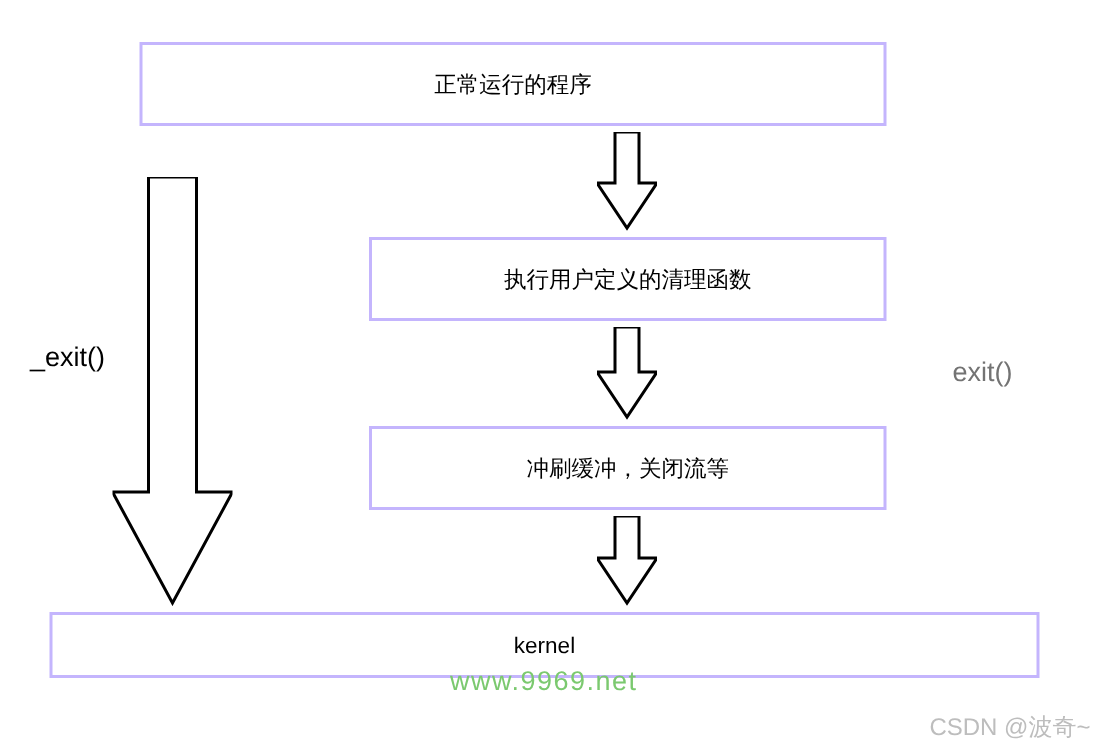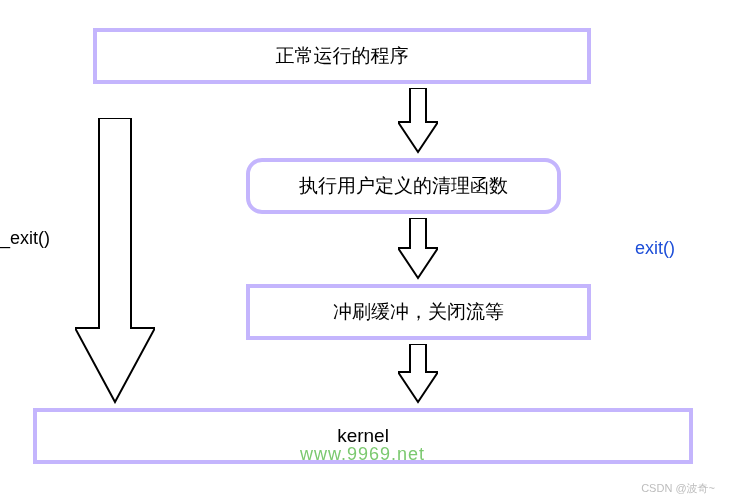--- a/index.html
+++ b/index.html
@@ -5,92 +5,92 @@
     * { margin: 0; padding: 0; box-sizing: border-box; }
     body {
       width: 733px;
       height: 500px;
       background: #ffffff;
       font-family: "Microsoft YaHei", "SimSun", Arial, sans-serif;
       position: relative;
     }
     .box {
       position: absolute;
-      border: 4px solid #c4b5fd;
+      border: 2px solid #c4b5fd;
       background: #fff;
       display: flex;
       align-items: center;
       justify-content: center;
-      font-size: 19px;
+      font-size: 15px;
       color: #000;
     }
     .box-top {
       left: 93px;
       top: 28px;
       width: 498px;
       height: 56px;
     }
     .box-cleanup {
       left: 246px;
       top: 158px;
-      width: 315px;
+      width: 345px;
       height: 56px;
-      border-radius: 16px;
     }
     .box-flush {
       left: 246px;
       top: 284px;
       width: 345px;
       height: 56px;
       text-align: center;
     }
     .box-kernel {
       left: 33px;
       top: 408px;
       width: 660px;
-      height: 56px;
+      height: 44px;
     }
     .arrow-small {
       position: absolute;
       left: 398px;
     }
     .arrow-small svg { display: block; }
     .arrow-big {
       position: absolute;
       left: 75px;
       top: 118px;
     }
     .label-exit-left {
       position: absolute;
       left: 0px;
       top: 228px;
       font-size: 18px;
       color: #000;
+      padding-left: 20px;
     }
     .label-exit-right {
       position: absolute;
       left: 635px;
       top: 238px;
       font-size: 18px;
-      color: #1d4ed8;
+      color: #737373;
     }
     .watermark-center {
       position: absolute;
       left: 300px;
       top: 444px;
       font-size: 18px;
       color: #7bc96f;
       font-weight: 400;
       letter-spacing: 1px;
     }
     .watermark-corner {
       position: absolute;
-      right: 18px;
+      right: 6px;
       bottom: 4px;
-      font-size: 11px;
+      font-size: 16px;
       color: #bdbdbd;
     }
   </style>
 </head>
 <body>
 
 <div class="box box-top">
   <span>正常运行的程序</span>
 </div>
 

